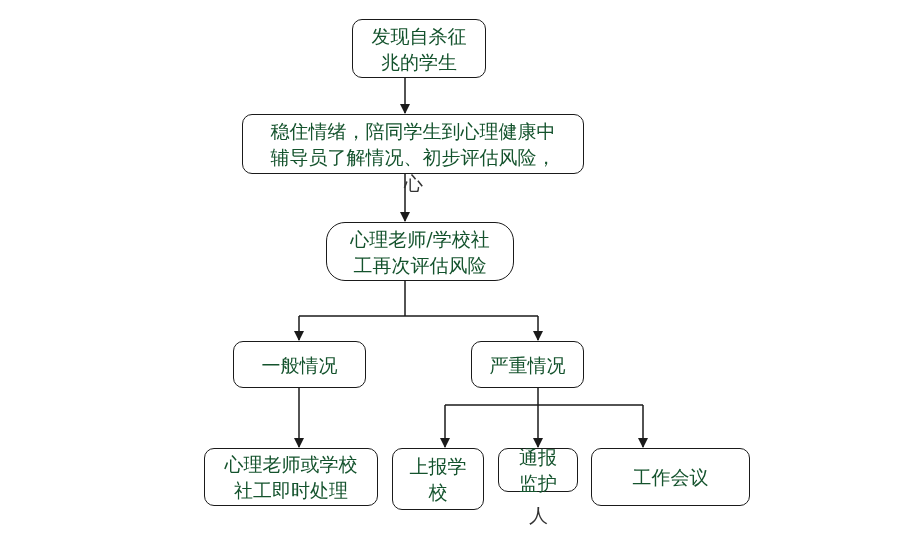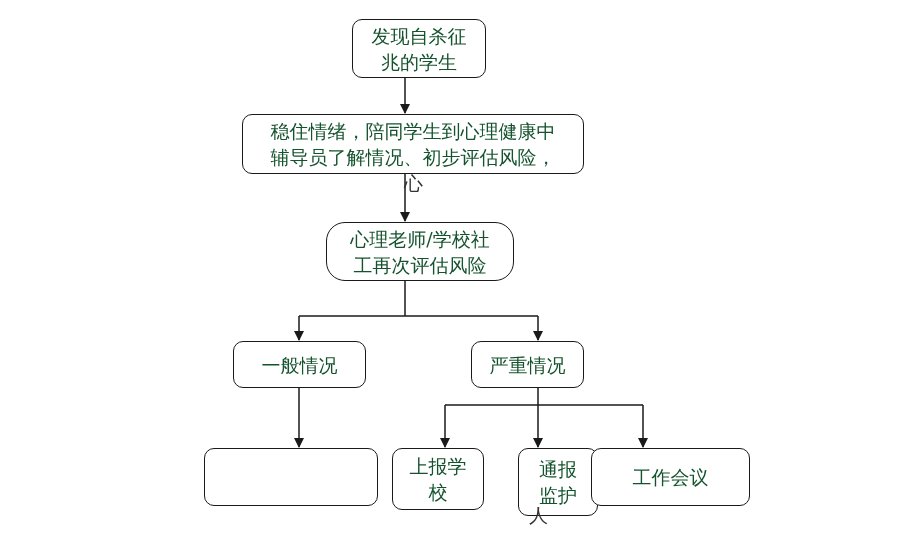--- a/index.html
+++ b/index.html
@@ -63,31 +63,33 @@
 <div class="node" style="left:233px;top:341px;width:133px;height:47px;">
   <span>一般情况</span>
 </div>
 
 <div class="node" style="left:471px;top:341px;width:113px;height:47px;">
   <span>严重情况</span>
 </div>
 
 <div class="node" style="left:204px;top:448px;width:174px;height:58px;">
   <div>
+      <span>心理老师或学校</span>
+      <span>社工即时处理</span>
     </div>
 </div>
 
 <div class="node" style="left:392px;top:448px;width:92px;height:62px;">
   <div>
       <span>上报学</span>
       <span>校</span>
     </div>
 </div>
 
-<div class="node" style="left:498px;top:448px;width:80px;height:68px;margin-left:20px;">
+<div class="node" style="left:498px;top:448px;width:80px;height:44px;">
   <div>
       <span>通报</span>
       <span>监护</span>
     </div>
 </div>
 <div class="overflow" style="left:529px;top:502px;">人</div>
 
 <div class="node" style="left:591px;top:448px;width:159px;height:58px;">
   <div>
       <span>工作会议</span>

